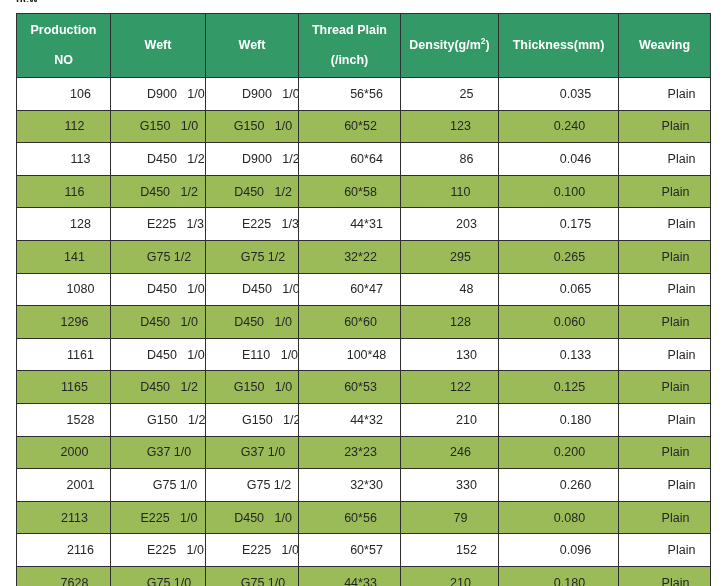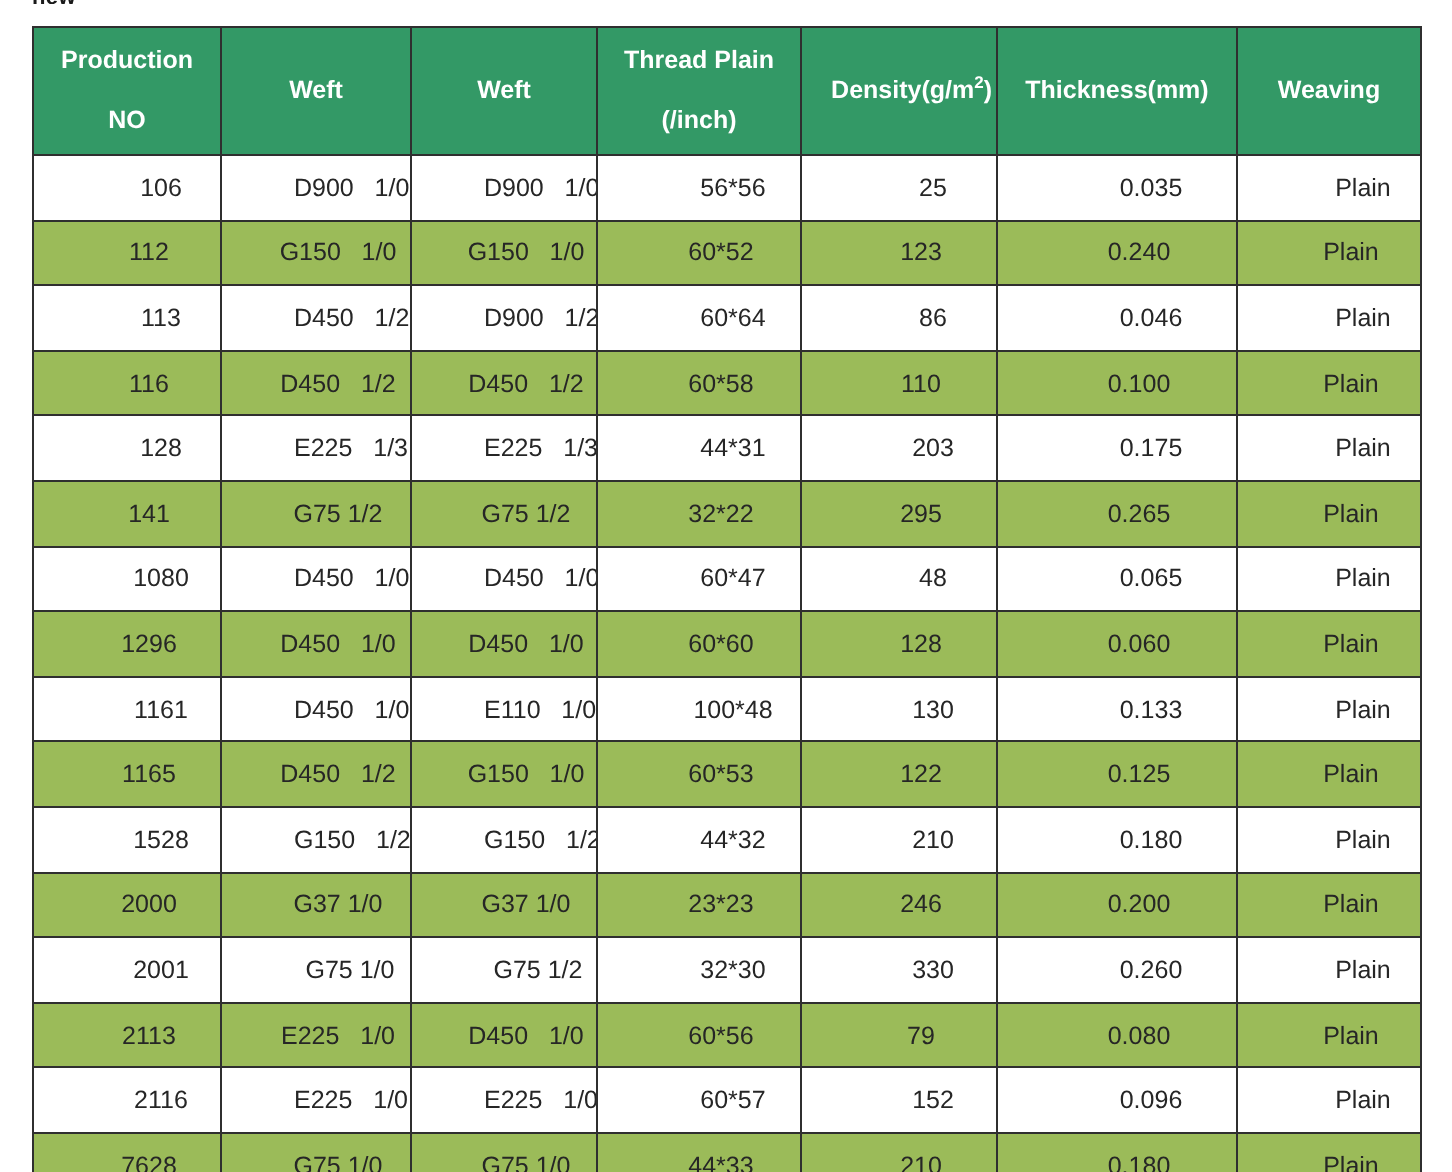--- a/index.html
+++ b/index.html
@@ -67,21 +67,20 @@
     display: block;
     line-height: 1.5;
   }
   .hdr-two-line .l2 {
     display: block;
     margin-top: 11px;
   }
   .hdr-stack {
     display: block;
     line-height: 1.35;
-    text-align: right;
   }
   sup {
     font-size: 8.5px;
     vertical-align: super;
     line-height: 0;
   }
 
   
   tbody td {
     height: 31.6px;

